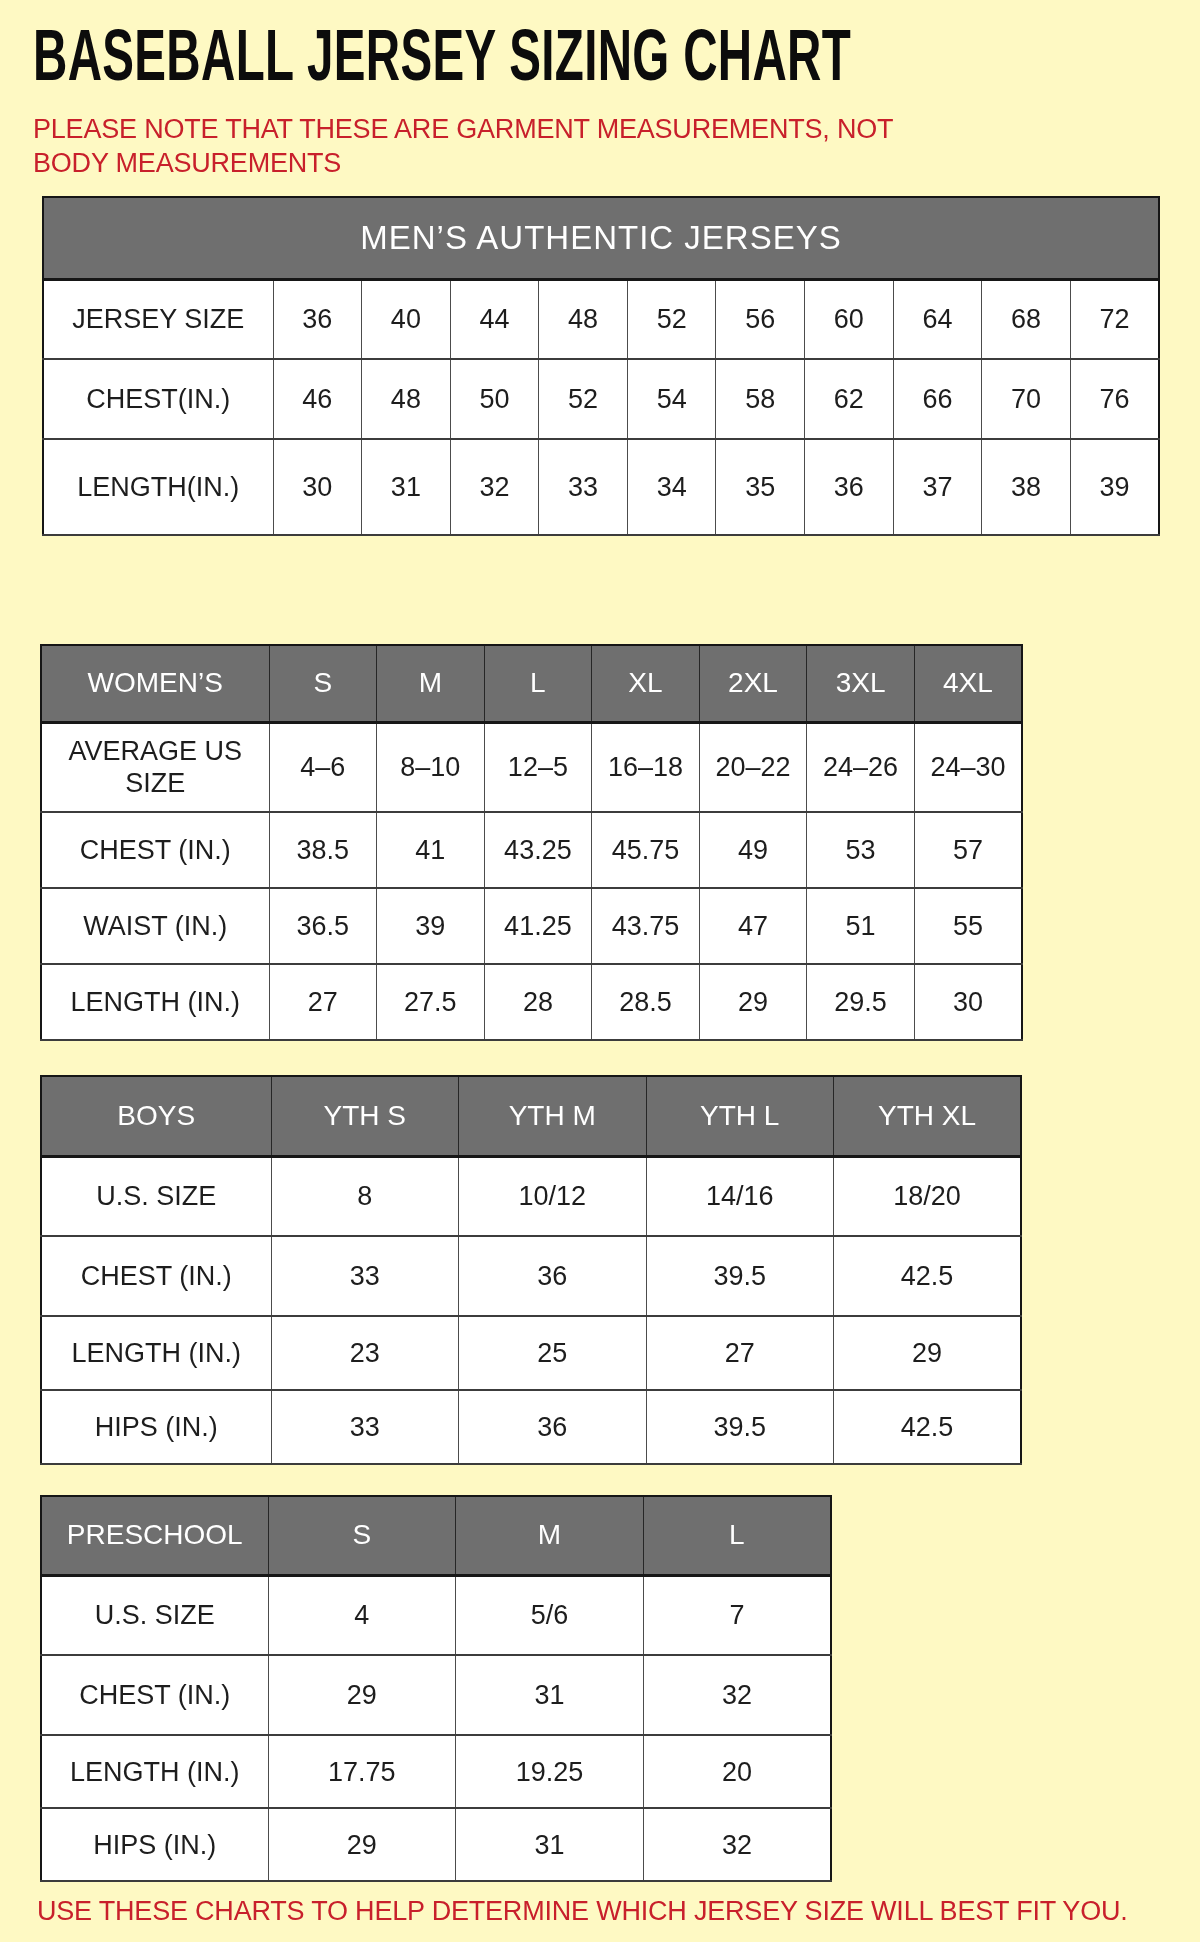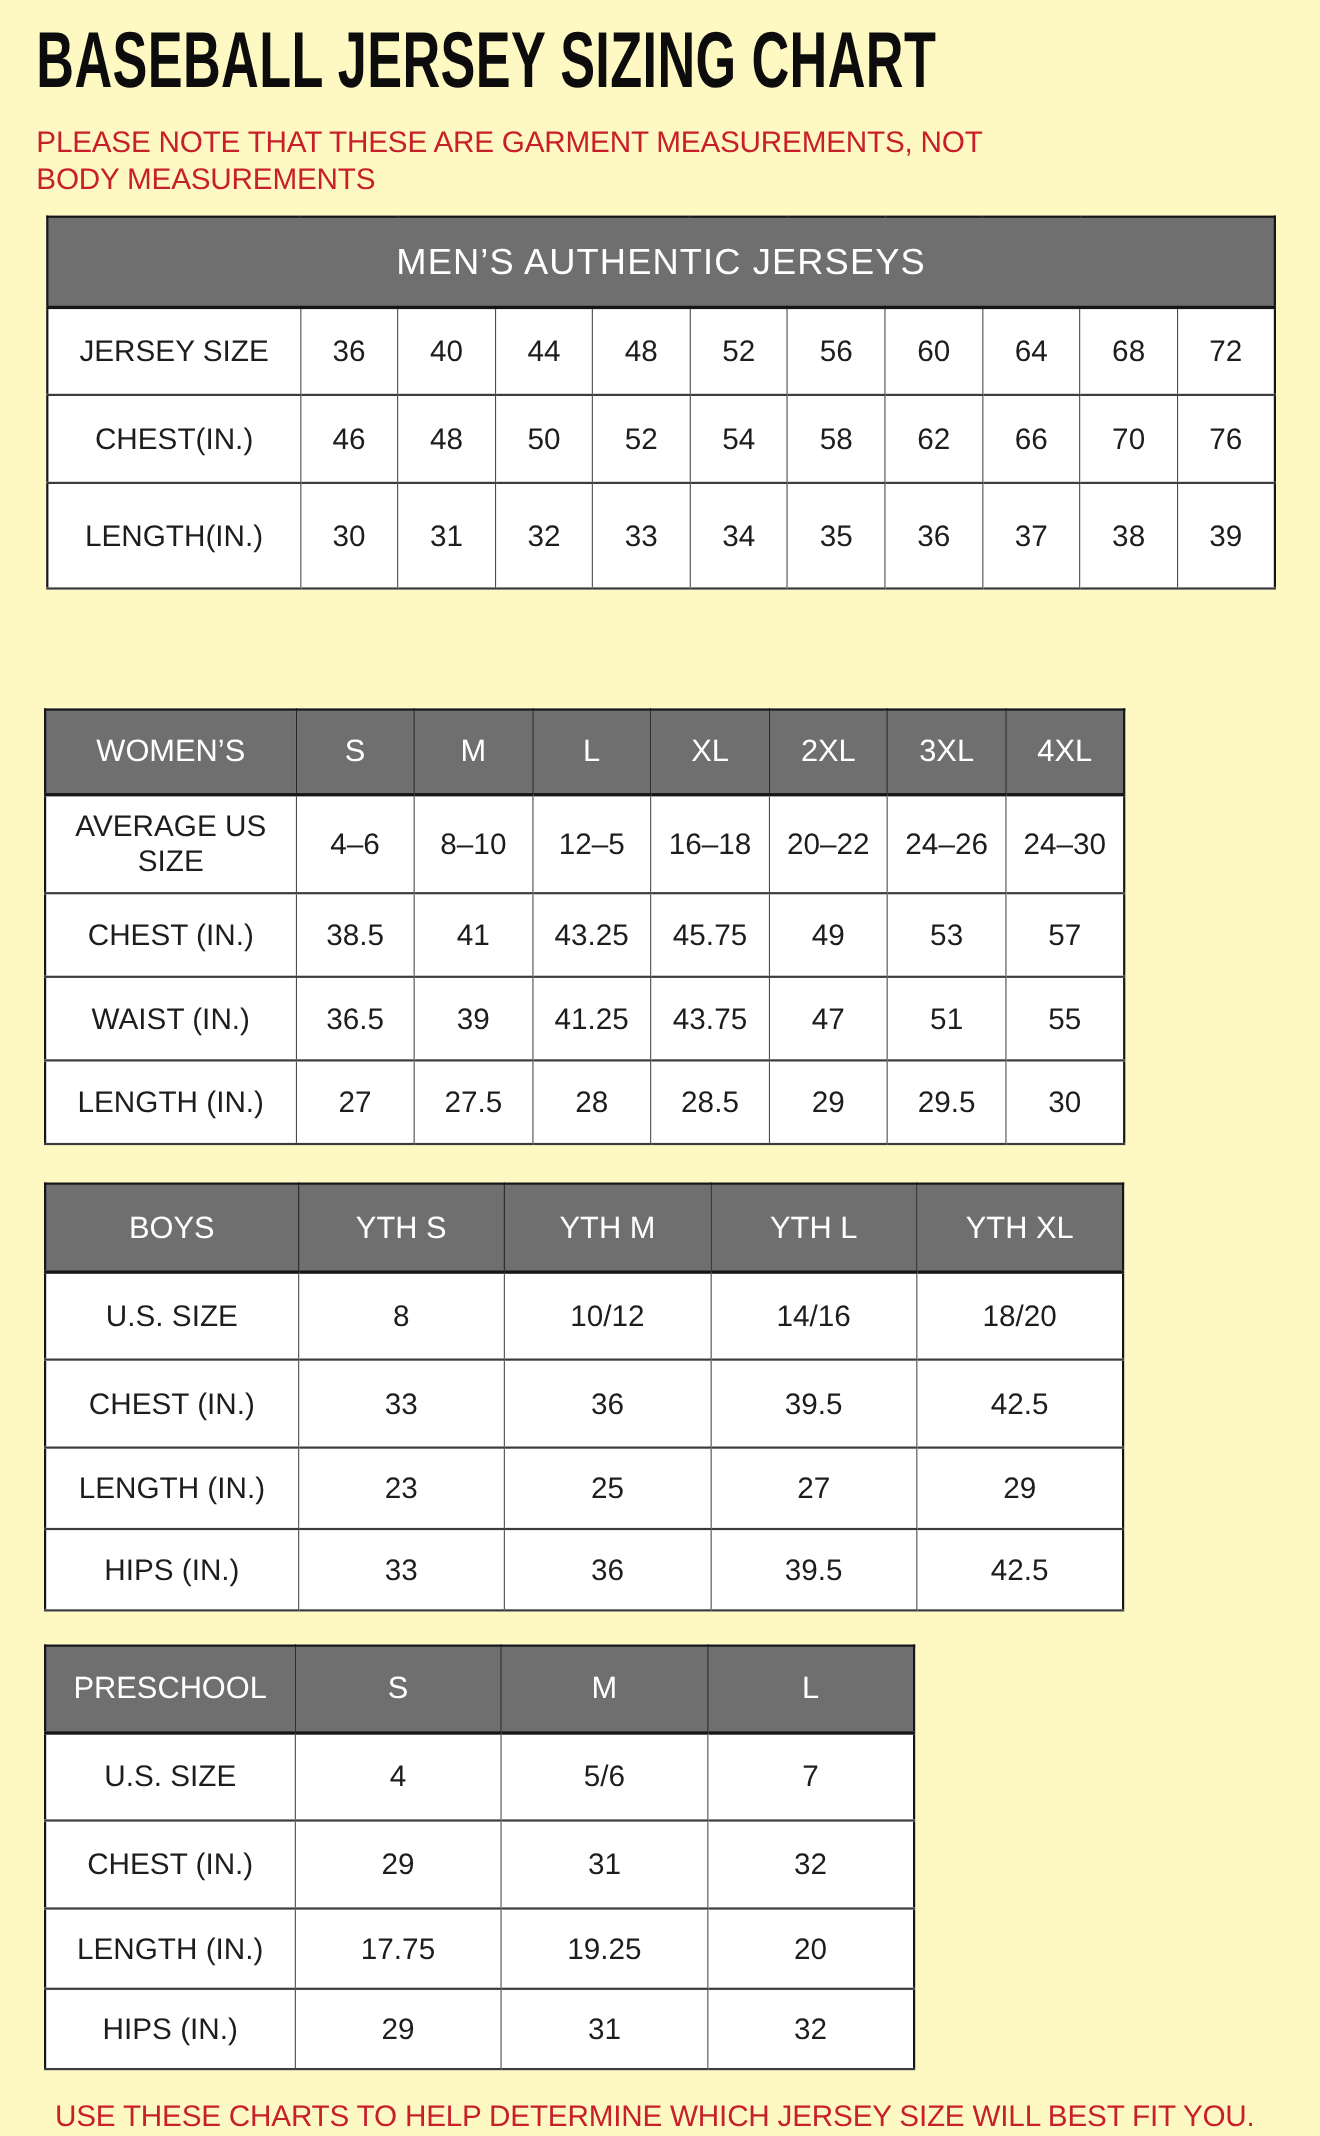--- a/index.html
+++ b/index.html
@@ -41,21 +41,21 @@
     width:890px;
     font-size:27px;
     line-height:34px;
     color:var(--red);
     letter-spacing:-0.2px;
   }
   .footer{
     position:absolute;
     left:33px;
     top:1891px;
-    margin:17px;
+    margin:4px;
     font-size:27px;
     line-height:32px;
     color:var(--red);
     white-space:nowrap;
     letter-spacing:-0.2px;
   }
   table.tbl{
     position:absolute;
     border-collapse:collapse;
     table-layout:fixed;

